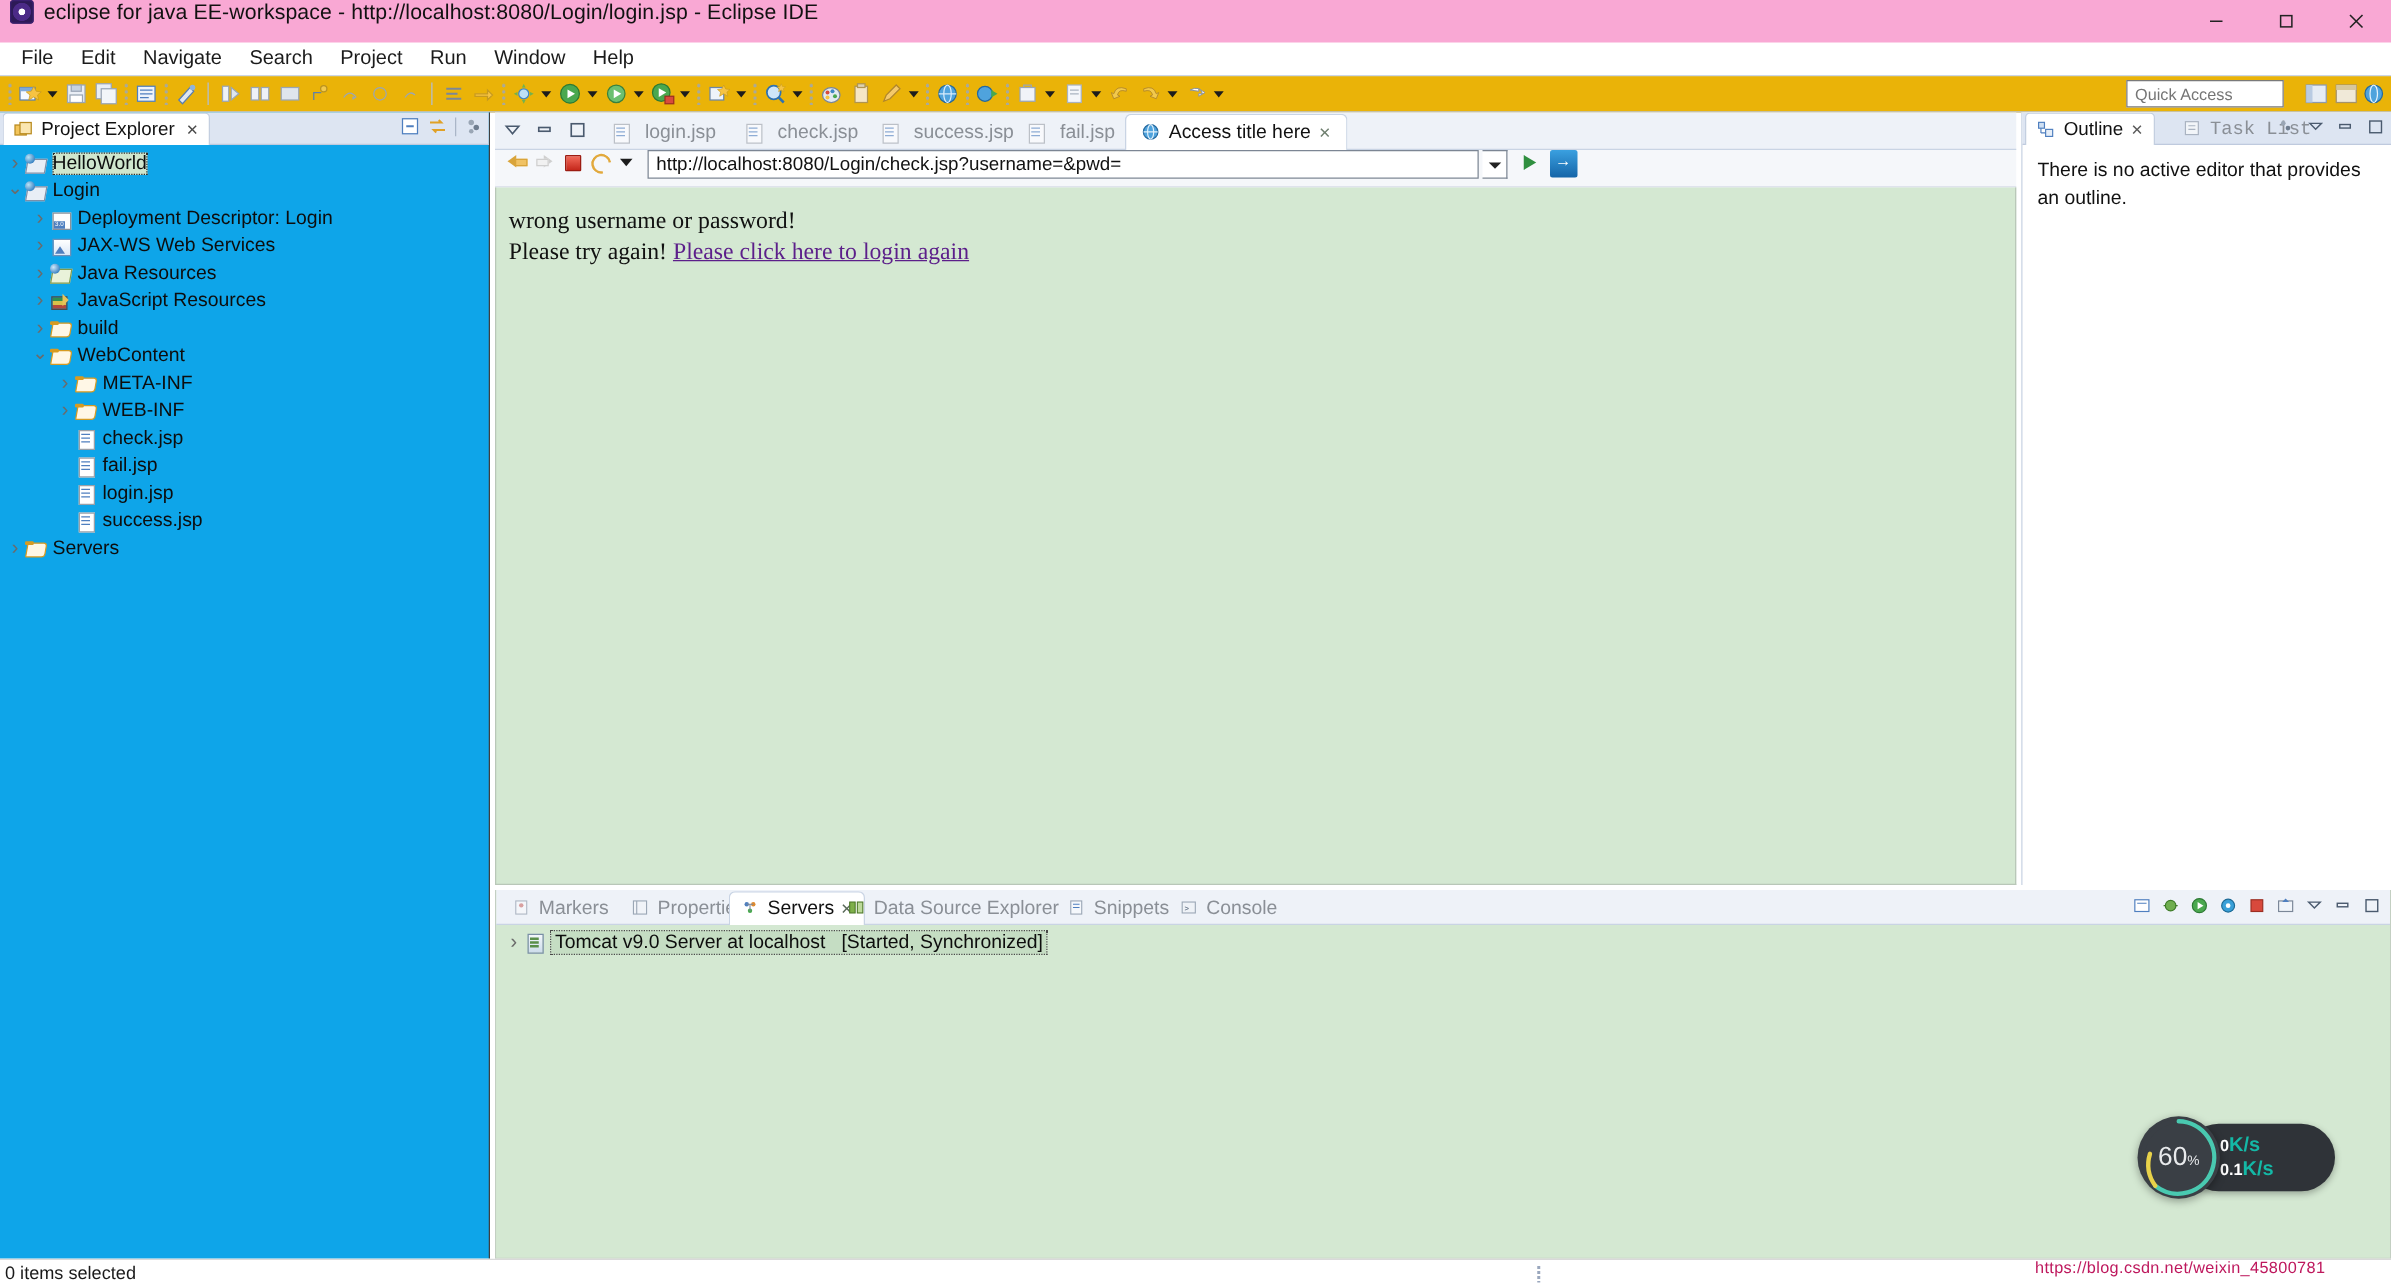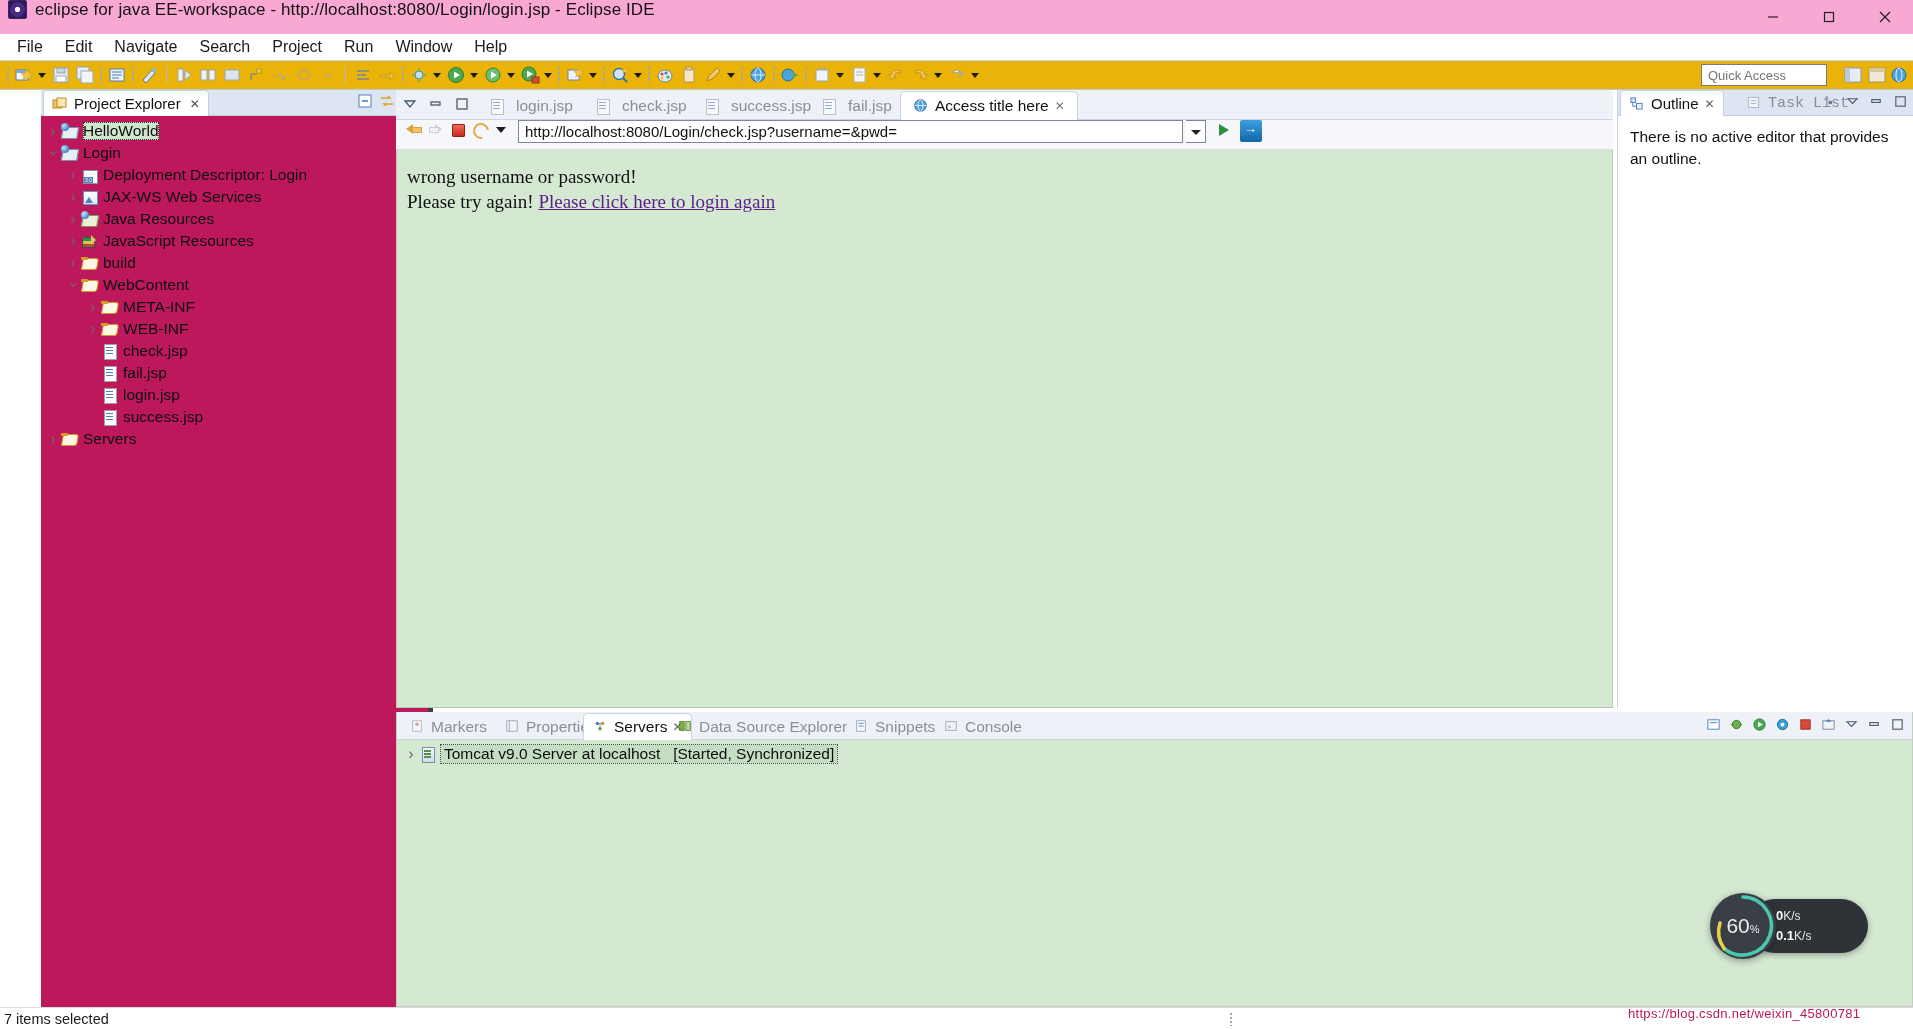--- a/index.html
+++ b/index.html
@@ -77,21 +77,21 @@
     font-size:13px; color:#111; padding:2px 6px; line-height:18px;
   }
   .tb-right-ico { position:absolute; top:4px; width:20px; height:20px; }
 
   
   .workspace { position:absolute; left:0; top:90px; right:0; bottom:22px; }
 
   
   .explorer {
     position:absolute; left:0; top:0; width:392px; bottom:0;
-    background:#be185d; border-right:5px solid #404040;margin-left:41px;
+    background:#0ea5e9; border-right:1px solid #404040;
   }
   .view-tabbar {
     height:26px; background:#dde5f2; position:relative;
     border-bottom:1px solid #bfcade;
   }
   .view-tab {
     position:absolute; left:2px; top:0px; height:26px;
     background:#ffffff; border:1px solid #c4cfe0; border-bottom:none;
     border-radius:4px 4px 0 0;
     display:flex; align-items:center; padding:0 8px; gap:6px;
@@ -324,21 +324,21 @@
 
   
   .netwidget { position:absolute; left:1710px; top:893px; width:160px; height:66px; }
   .nw-pill {
     position:absolute; left:38px; top:6px; width:120px; height:54px;
     background:#2f3338; border-radius:27px;
     display:flex; flex-direction:column; justify-content:center; padding-left:28px;
     box-shadow:0 2px 6px rgba(0,0,0,.3);
   }
   .nw-line { font-size:13px; color:#ffffff; line-height:19px; font-weight:bold; }
-  .nw-line .unit { color:#e5e5e5; font-weight:normal; font-size:12px; }
+  .nw-line .unit { color:#14b8a6; font-weight:bold; font-size:16px; }
   .nw-up, .nw-down { position:absolute; left:12px; font-size:12px; }
   .nw-up { top:7px; color:#4aa8e8; }
   .nw-down { top:26px; color:#3fbf5f; }
   .nw-circle {
     position:absolute; left:0; top:0; width:66px; height:66px; border-radius:50%;
     background:#3a3f45; box-shadow:0 2px 7px rgba(0,0,0,.35);
     display:flex; align-items:center; justify-content:center;
   }
   .nw-circle svg { position:absolute; left:0; top:0; }
   .nw-pct { font-size:21px; color:#e8eaec; position:relative; z-index:2; }
@@ -999,21 +999,21 @@
               &nbsp;
               <span>[Started, Synchronized]</span>
             </span>
           </div>
         </div>
       </div>
     </div>
   </div>
 
   <div class="statusbar">
-    <span>7 items selected</span>
+    <span>0 items selected</span>
     <span class="status-grip"></span>
   </div>
 
   <div class="netwidget">
     <div class="nw-pill">
       <span class="nw-up">▲</span>
       <span class="nw-down">▼</span>
       <div class="nw-line">
         <span>0</span><span class="unit">K/s</span>
       </div>

